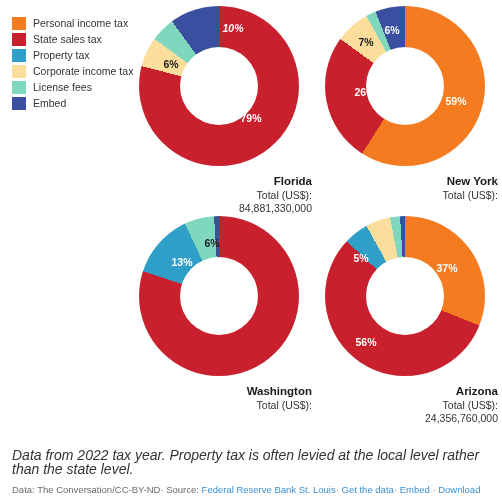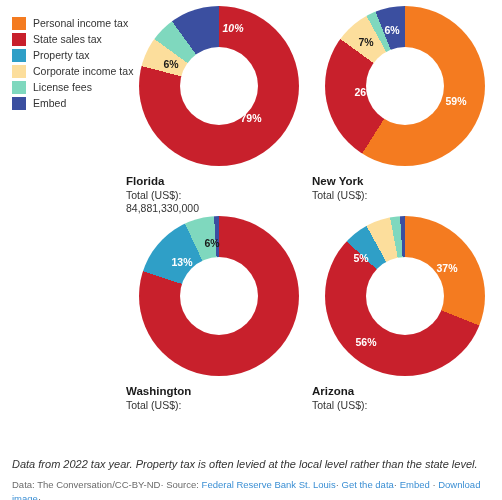--- a/index.html
+++ b/index.html
@@ -78,21 +78,21 @@
   .slice-label {
     position: absolute;
     font-size: 10.5px;
     font-weight: bold;
     transform: translate(-50%, -50%);
     white-space: nowrap;
     pointer-events: none;
   }
 
   .panel-caption {
-    text-align: left;
+    text-align: right;
     margin-top: 8px;
   }
   .state-name {
     font-size: 11.5px;
     font-weight: bold;
     color: #1a1a1a;
     line-height: 15px;
   }
   .state-total-label,
   .state-total-value {
@@ -102,26 +102,25 @@
   }
 
   
   .footer {
     position: absolute;
     left: 12px;
     right: 10px;
     top: 448px;
   }
   .footer-note {
-    font-size: 11px;
+    font-size: 14px;
     font-style: italic;
     color: #333333;
     line-height: 14px;
     margin-bottom: 7px;
-    margin-top: 9px;
   }
   .footer-credits {
     font-size: 9.5px;
     color: #6b6b6b;
     line-height: 13.5px;
   }
   .footer-credits a,
   .footer-credits .lnk {
     color: #3b8fd4;
     text-decoration: none;
@@ -209,20 +208,21 @@
     <div class="donut-wrap">
       <div class="donut" id="donut-3" style="background: conic-gradient(rgb(244, 123, 32) 0deg, rgb(244, 123, 32) 111.6deg, rgb(200, 32, 44) 111.6deg, rgb(200, 32, 44) 313.2deg, rgb(47, 159, 199) 313.2deg, rgb(47, 159, 199) 331.2deg, rgb(252, 222, 156) 331.2deg, rgb(252, 222, 156) 349.2deg, rgb(127, 216, 190) 349.2deg, rgb(127, 216, 190) 356.4deg, rgb(59, 79, 160) 356.4deg, rgb(59, 79, 160) 360deg);"></div>
       <div class="donut-hole"></div>
       <span class="slice-label" style="left:122px; top:52px; color:#ffffff;">37%</span>
       <span class="slice-label" style="left:41px; top:126px; color:#ffffff;">56%</span>
       <span class="slice-label" style="left:36px; top:42px; color:#ffffff;">5%</span>
     </div>
     <div class="panel-caption">
       <div class="state-name">Arizona</div>
       <div class="state-total-label">Total (US$):</div>
+      <div class="state-total-value">24,356,760,000</div>
     </div>
   </div>
 
   <div class="footer">
     <div class="footer-note">Data from 2022 tax year. Property tax is often levied at the local level rather than the state level.</div>
     <div class="footer-credits">
       <span>Data: The Conversation/CC-BY-ND</span><span class="sep">·</span>
       <span>Source:</span>
       <span class="lnk">Federal Reserve Bank St. Louis</span><span class="sep">·</span>
       <span class="lnk">Get the data</span><span class="sep">·</span>

